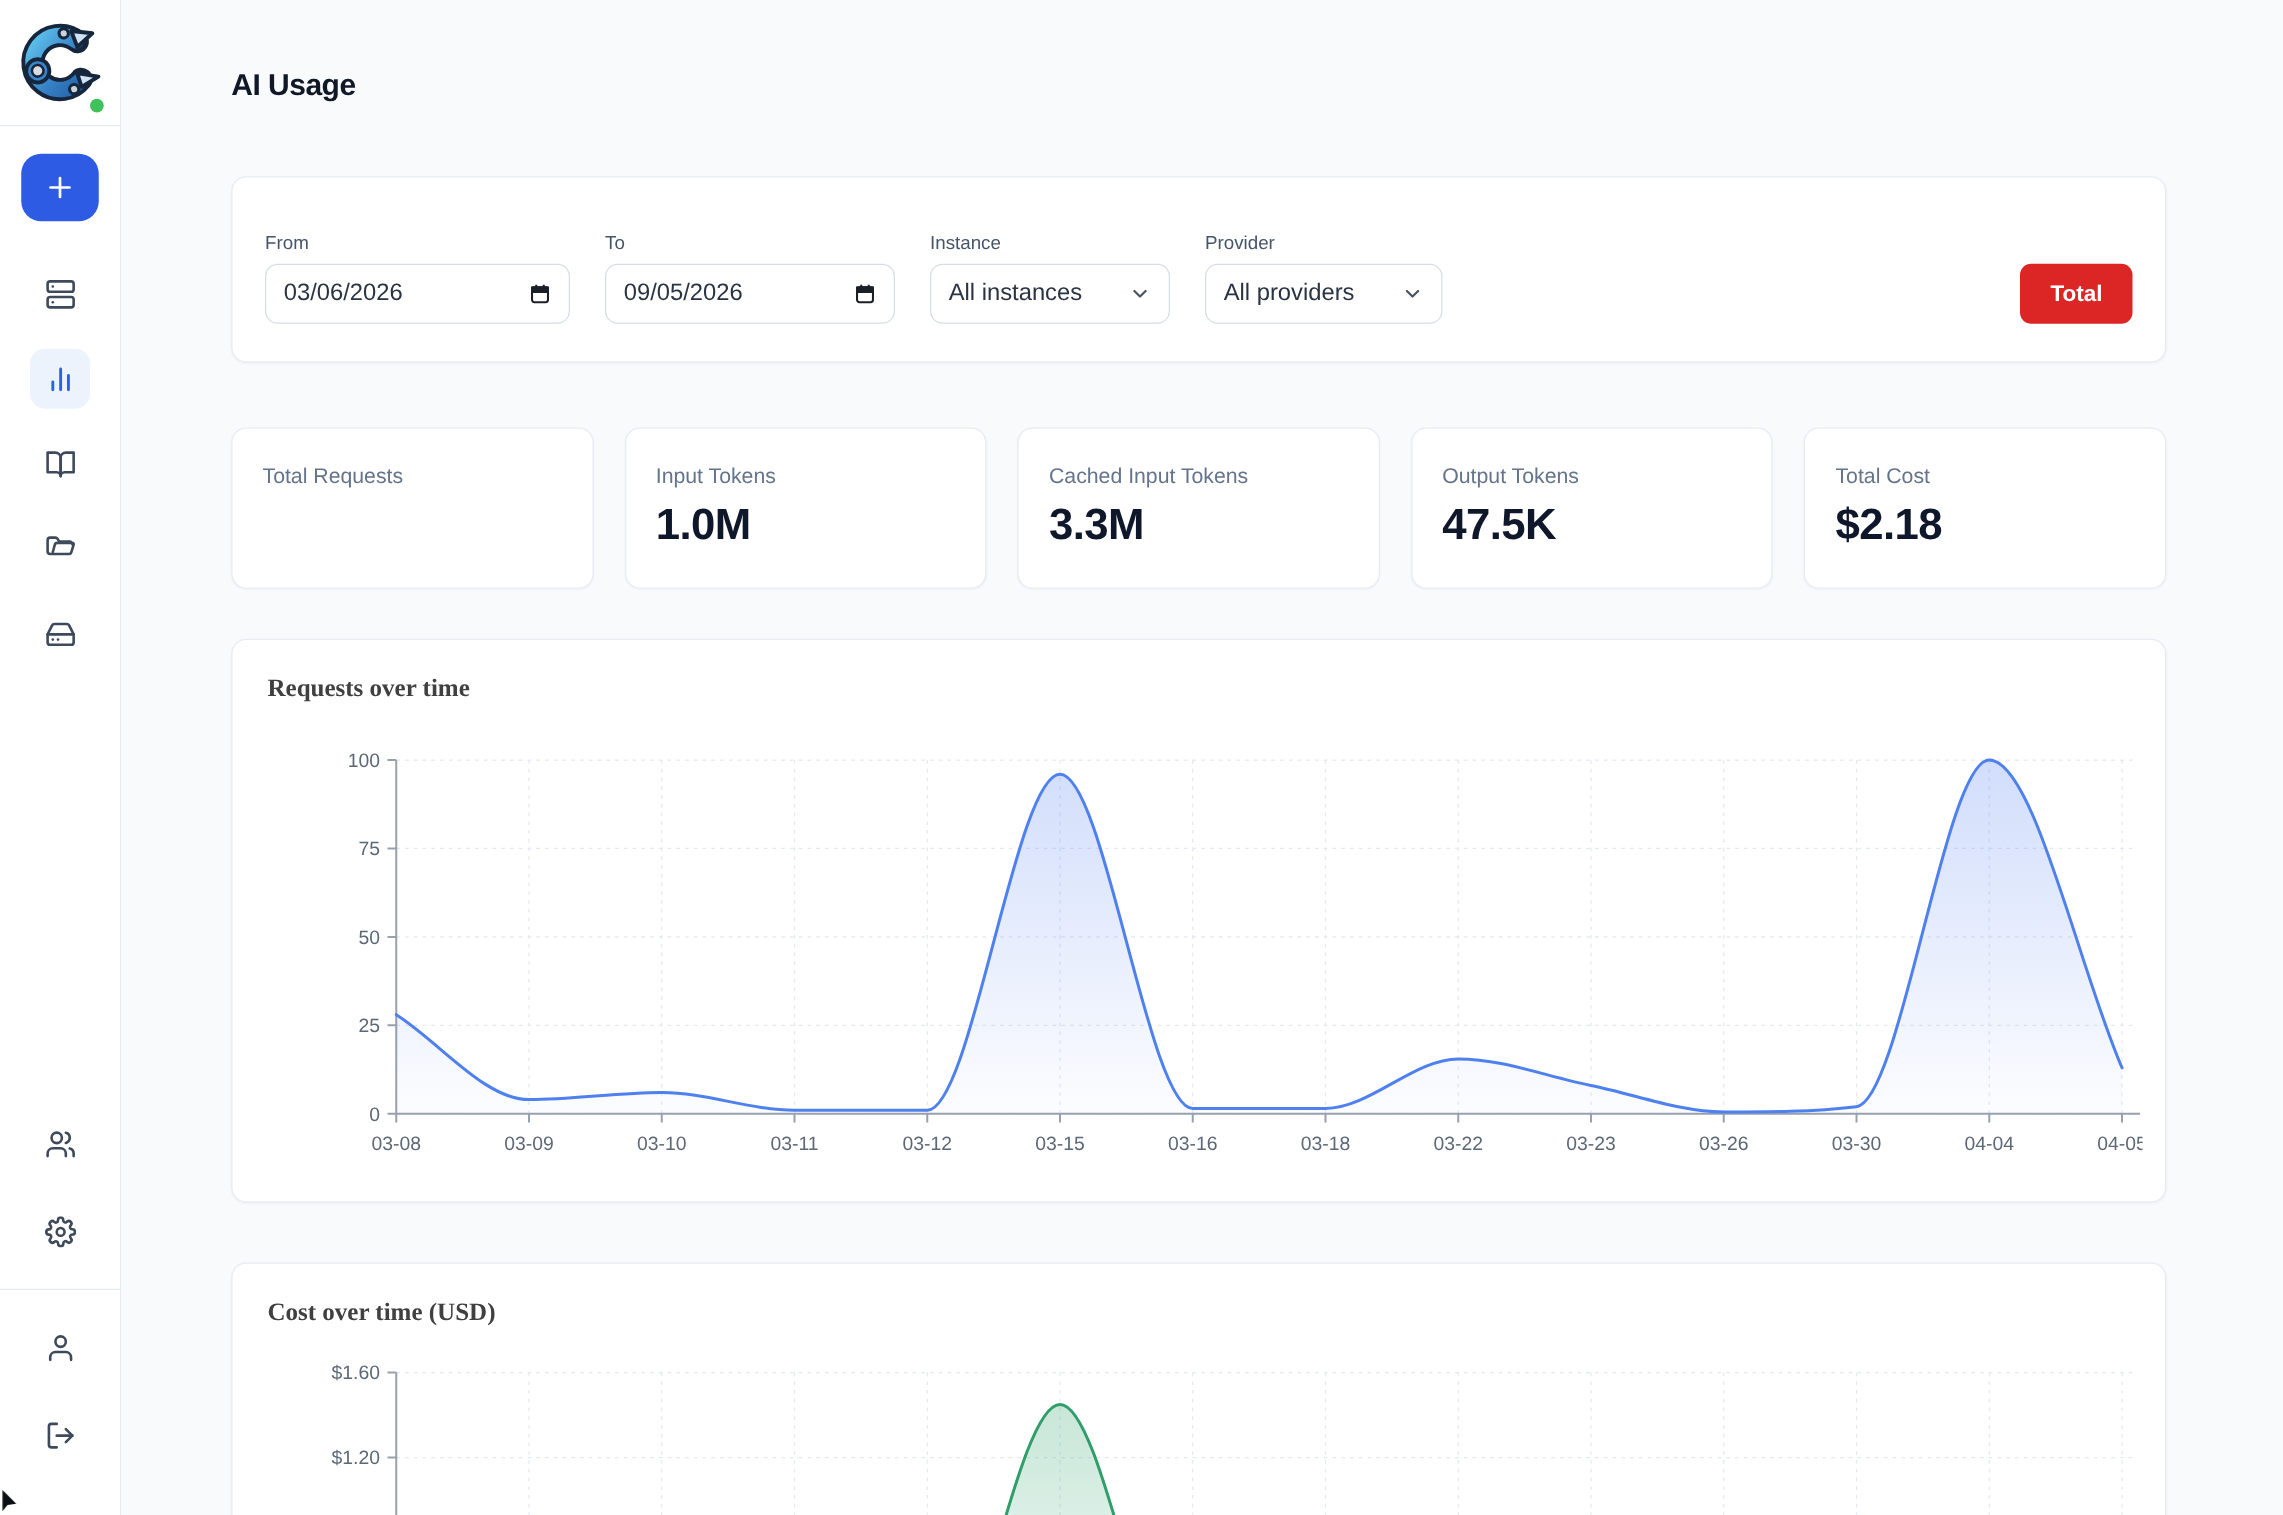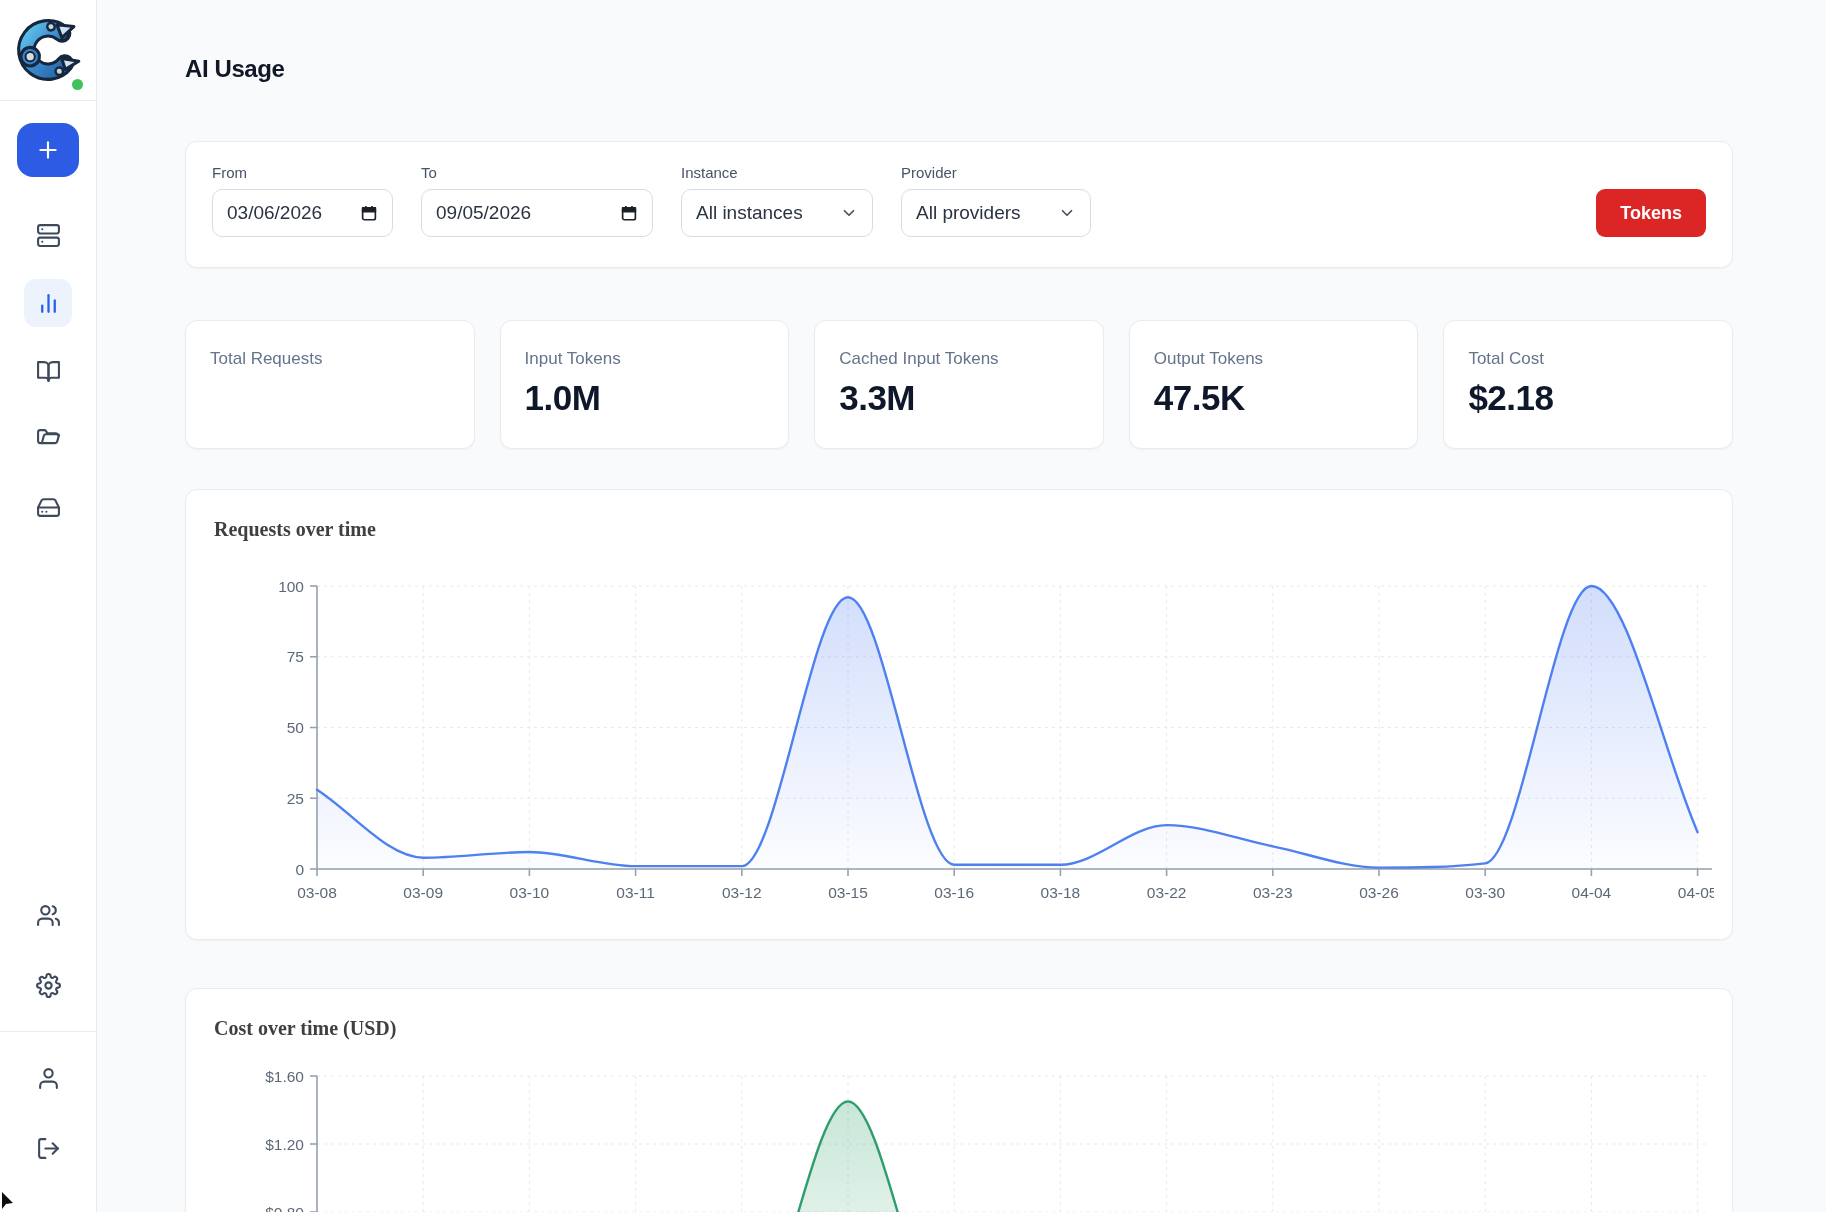--- a/index.html
+++ b/index.html
@@ -31,29 +31,29 @@
   .side-bottom { margin-top:auto; display:flex; flex-direction:column; align-items:center; gap:22px; padding-bottom:40px; width:100%; }
   .side-divider { width:100%; height:1px; background:#e7ebf0; }
   
   .main { margin-left:97px; padding-left:88px; width:1645px; }
   .page-title { margin-top:55px; font-size:24px; font-weight:700; letter-spacing:-0.4px; color:#101828; width:1548px; }
   .card {
     background:#ffffff; border:1px solid #e8ecf1; border-radius:12px;
     box-shadow:0 1px 2px rgba(16,24,40,0.04);
   }
   
-  .filter-card { width:1548px; margin-top:58px; padding:22px 26px 30px 26px; display:flex; gap:28px; }
+  .filter-card { width:1548px; margin-top:58px; padding:44px 26px 30px 26px; display:flex; gap:28px; }
   .field { display:flex; flex-direction:column; }
   .field-label { font-size:15px; font-weight:500; color:#475467; margin-bottom:8px; }
   .input-like {
     height:48px; border:1px solid #d7dde6; border-radius:10px; background:#fff;
     display:flex; align-items:center; justify-content:space-between;
     padding:0 14px; font-size:19px; color:#2a3342; cursor:pointer;
   }
-  .field.from .input-like { width:181px; }
+  .field.from .input-like { width:244px; }
   .field.to .input-like { width:232px; }
   .field.instance .input-like { width:192px; }
   .field.provider .input-like { width:190px;gap:22px; }
   .reset-btn {
     margin-left:auto; align-self:flex-end; height:48px; padding:0 24px;
     background:#dc2626; color:#ffffff; font-size:18px; font-weight:700;
     border:none; border-radius:9px; cursor:pointer;
   }
   
   .stats-grid { width:1548px; margin-top:52px; display:grid; grid-template-columns:repeat(5,1fr); gap:25px; }
@@ -225,21 +225,21 @@
     <div class="field provider">
       <span class="field-label">Provider</span>
       <div class="input-like">
         <span>All providers</span>
         <svg width="18" height="18" viewBox="0 0 24 24" fill="none" stroke="#49525f" stroke-width="2.3" stroke-linecap="round" stroke-linejoin="round">
             <polyline points="6 9 12 15 18 9"></polyline>
           </svg>
       </div>
     </div>
 
-    <button class="reset-btn">Tokens</button>
+    <button class="reset-btn">Total</button>
   </section>
 
   <section class="stats-grid">
     <div class="card stat-card">
       <div class="stat-label">Total Requests</div>
     </div>
     <div class="card stat-card">
       <div class="stat-label">Input Tokens</div>
       <div class="stat-value">1.0M</div>
     </div>

